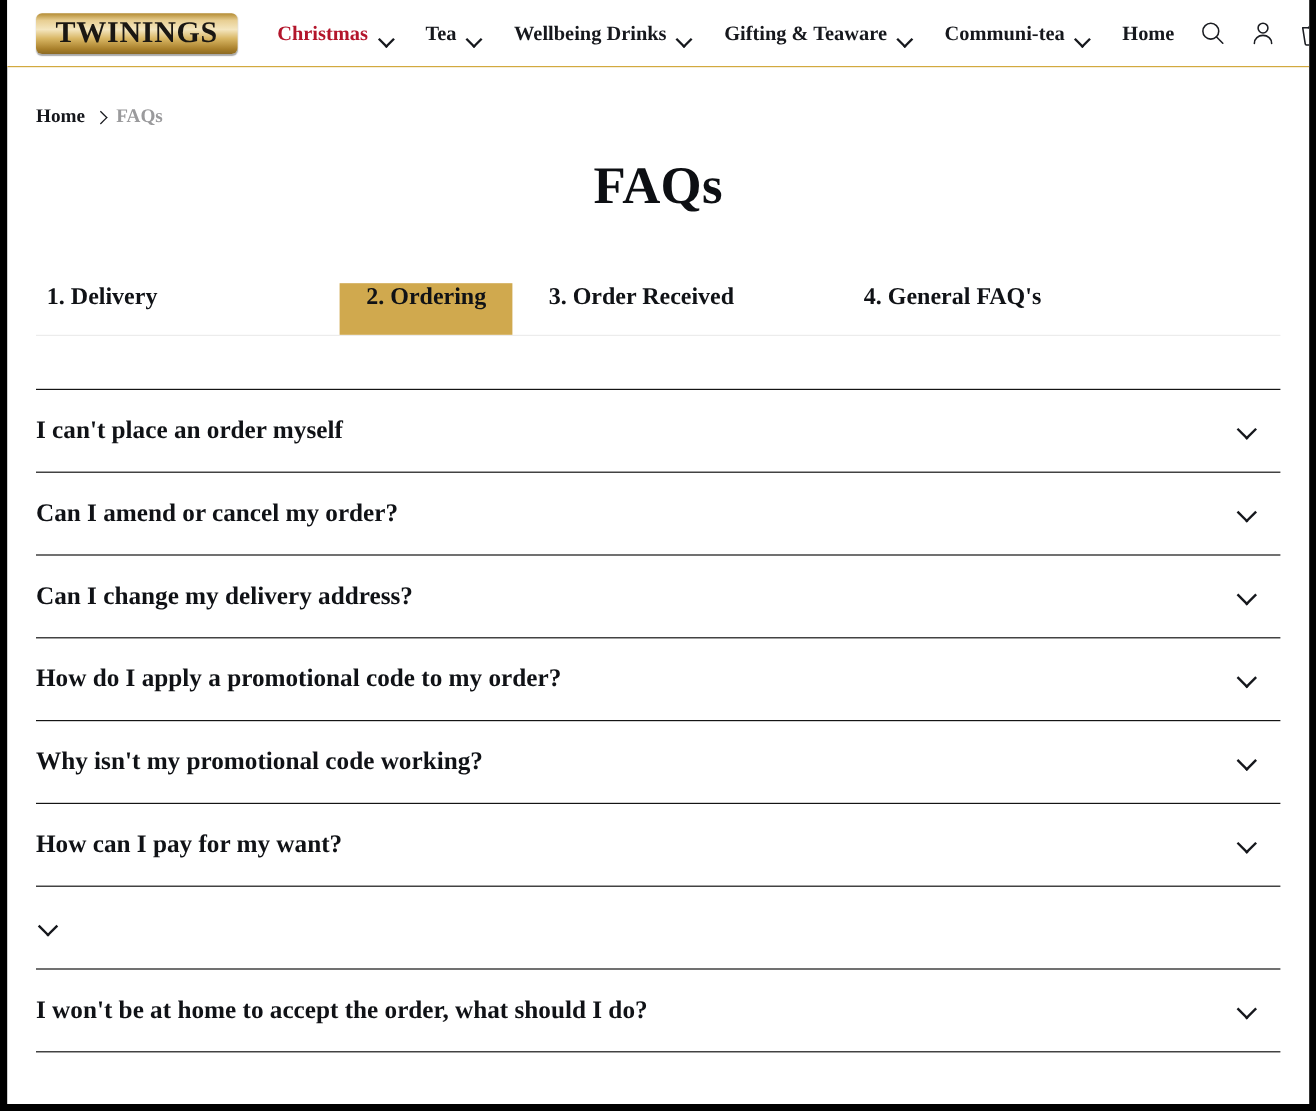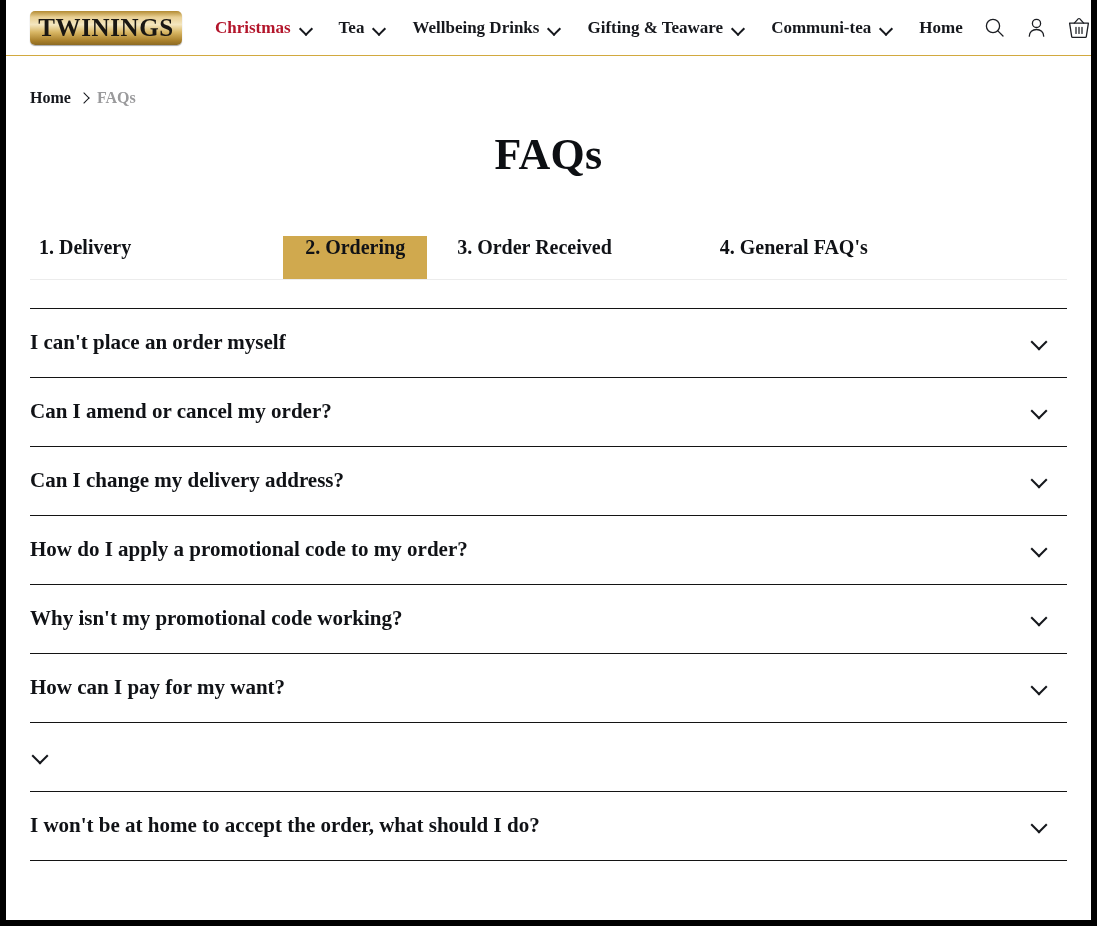--- a/index.html
+++ b/index.html
@@ -36,21 +36,21 @@
     height: 56px;
     background: #ffffff;
     border-bottom: 1.5px solid #d2a93f;
     display: flex;
     align-items: center;
     padding-left: 24px;
     padding-right: 14px;
   }
 
   .brand-logo {
-    width: 152px;
+    width: 168px;
     height: 34px;
     border-radius: 5px;
     background: linear-gradient(180deg, #b38b32 0%, #e8cf93 18%, #f4e6bf 40%,
                                 #d9b765 62%, #a87f2a 88%, #8c6a23 100%);
     display: flex;
     align-items: center;
     justify-content: center;
     box-shadow: 0 1px 1px rgba(0,0,0,.35);
     flex: 0 0 auto;
   }
@@ -65,21 +65,21 @@
 
   .main-nav {
     display: flex;
     align-items: center;
     margin-left: 20px;
     flex: 1 1 auto;
     gap: 0px;
   }
   .nav-item {
     display: flex;
-    align-items: center;
+    align-items: flex-end;
     gap: 9px;
     padding: 0 13px;
     cursor: pointer;
     white-space: nowrap;
   }
   .nav-item .nav-label {
     font-family: "Liberation Serif", "DejaVu Serif", serif;
     font-weight: 700;
     font-size: 17px;
     color: #16181d;
@@ -180,21 +180,21 @@
     white-space: nowrap;
   }
   .tab:first-child { padding-left: 9px; }
   .tab.is-active { background: #d0a94e; }
   .tab-spacer-1 { width: 130px; }
   .tab-spacer-2 { width: 8px; }
   .tab-spacer-3 { width: 64px; }
 
   
   .accordion {
-    margin: 28px 24px 0 24px;
+    margin: 44px 24px 0 24px;
     border-top: 1.6px solid #141414;
   }
   .acc-item {
     height: 69px;
     display: flex;
     align-items: center;
     justify-content: space-between;
     border-bottom: 1.6px solid #141414;
     cursor: pointer;
     padding-right: 4px;

